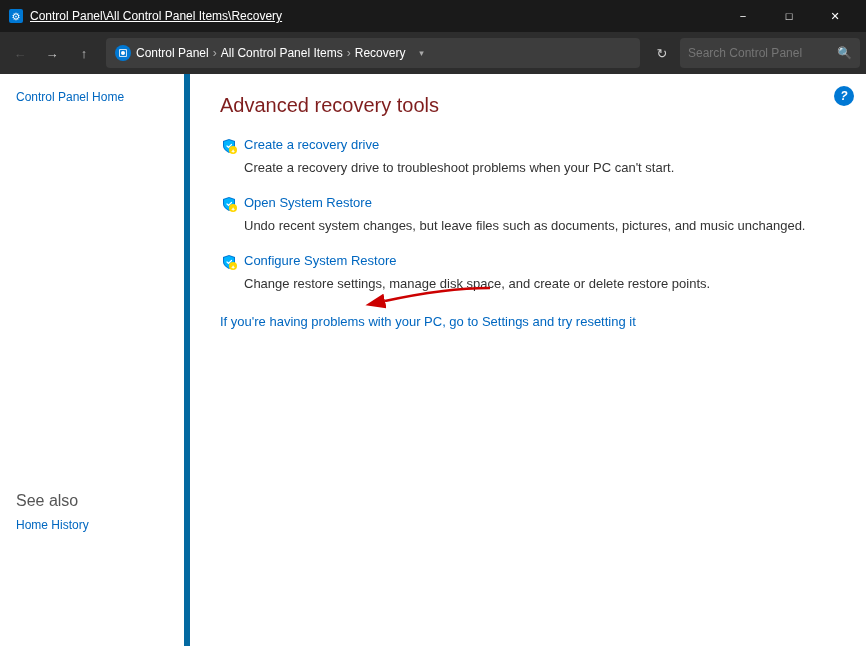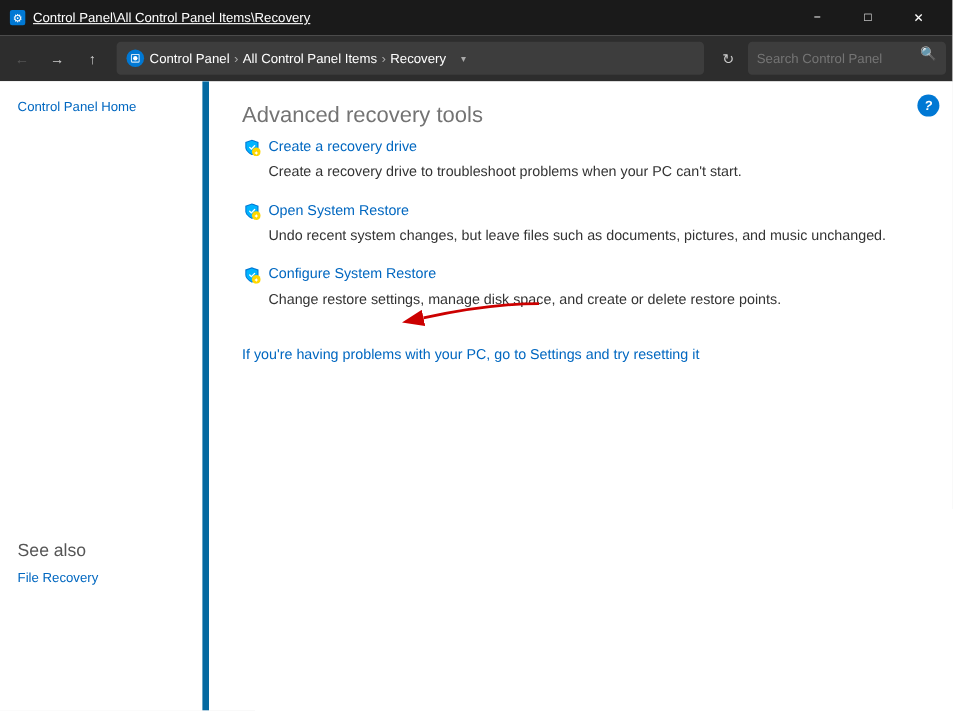--- a/index.html
+++ b/index.html
@@ -126,20 +126,21 @@
       background: transparent;
       border: none;
       font-size: 13px;
     }
     .search-box {
       background: #3d3d3d;
       border-radius: 4px;
       height: 30px;
       width: 180px;
       display: flex;
+      align-items: center;
       padding: 4px 8px;
       gap: 6px;
     }
     .search-input {
       background: transparent;
       border: none;
       color: #aaa;
       font-size: 12px;
       outline: none;
       flex: 1;
@@ -193,22 +194,22 @@
     .content {
       flex: 1;
       padding: 20px 30px;
       overflow-y: auto;
       position: relative;
     }
 
     .page-title {
       font-size: 20px;
       font-weight: 300;
-      color: #737373;
-      margin-bottom: 8px;
+      color: #7f1d1d;
+      margin-bottom: 20px;
     }
 
     .tool-item {
       margin-bottom: 18px;
     }
 
     .tool-link {
       display: flex;
       gap: 6px;
       color: #0067c0;
@@ -233,21 +234,21 @@
       padding-left: 24px;
       line-height: 1.4;
     }
 
     .settings-link {
       color: #0067c0;
       font-size: 13px;
       cursor: pointer;
       text-decoration: none;
       display: block;
-      margin-top: 32px;
+      margin-top: 20px;
     }
 
     
     .help-btn {
       position: absolute;
       top: 12px;
       right: 12px;
       width: 20px;
       height: 20px;
       border-radius: 50%;
@@ -321,21 +322,21 @@
     <span class="search-icon">🔍</span>
   </div>
 </div>
 
 <div class="main-container">
 
   <div class="sidebar">
     <a class="sidebar-link">Control Panel Home</a>
     <div style="flex:1"></div>
     <div class="sidebar-section-title">See also</div>
-    <a class="sidebar-section-link">File Recovery</a>
+    <a class="sidebar-section-link">Home History</a>
   </div>
 
   <div class="content" style="position:relative;">
 
     <div class="help-btn">?</div>
 
     <h1 class="page-title">Advanced recovery tools</h1>
 
     <div class="tool-item">
       <a class="tool-link">

